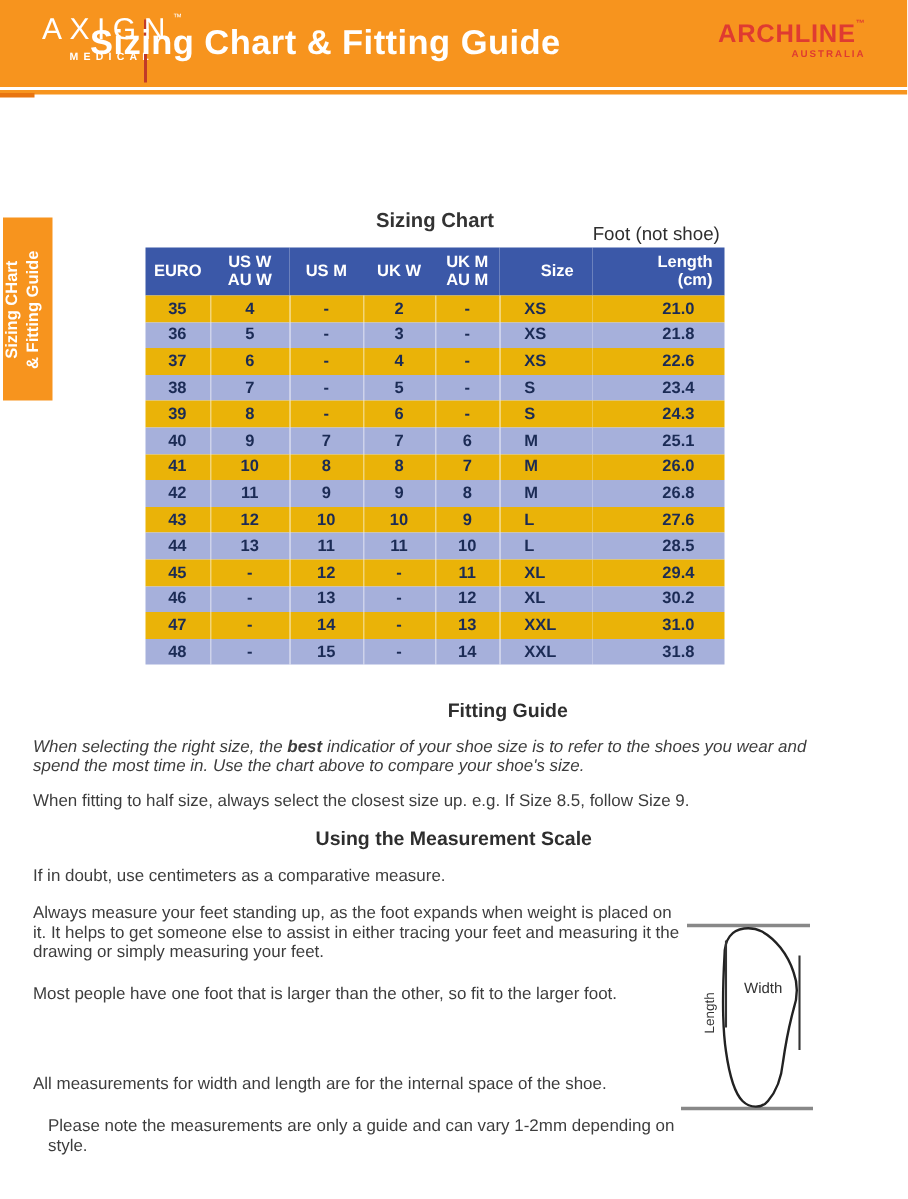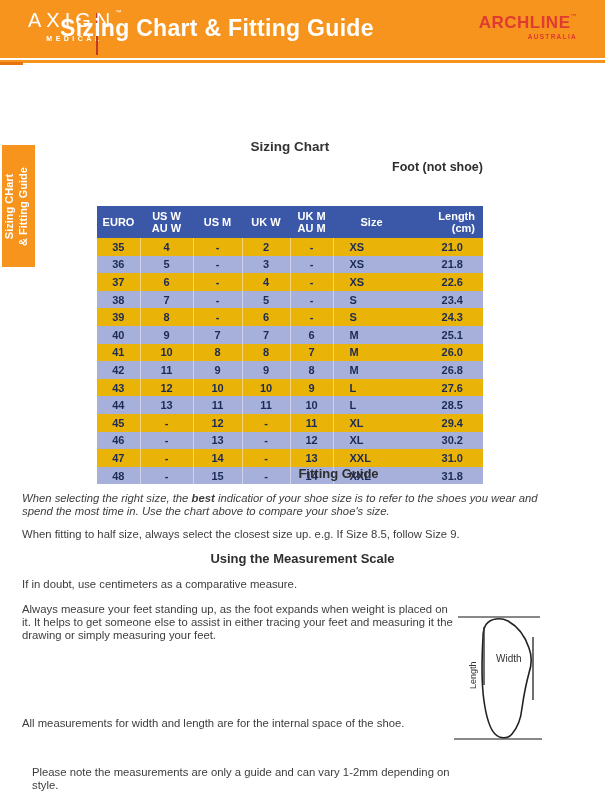--- a/index.html
+++ b/index.html
@@ -29,25 +29,25 @@
 
   
   .side-tab { position:absolute; left:2px; top:145px; width:33px; height:122px; background:#F7941E; }
   .side-tab-text { position:absolute; left:-44.5px; top:44.5px; width:122px; height:33px;
     transform:rotate(-90deg); text-align:center; color:#ffffff; font-weight:bold;
     font-size:11px; line-height:13.5px; }
 
   
   .sizing-chart-title { position:absolute; left:97px; top:139px; width:386px; text-align:center;
     font-size:13.5px; font-weight:bold; color:#333333; }
-  .foot-note { position:absolute; left:390px; top:160px; width:95px; text-align:center;
-    font-size:12.5px; font-weight:bold; color:#2E2E2E; }
+  .foot-note { position:absolute; left:390px; top:149px; width:95px; text-align:center;
+    font-size:12.5px; font-weight:normal; color:#2E2E2E; }
 
   .sizing-table-wrap { position:absolute; left:97px; top:165px; width:386px; }
-  table.sizing-table { width:386px; border-collapse:collapse; table-layout:fixed;margin-top:41px; }
+  table.sizing-table { width:386px; border-collapse:collapse; table-layout:fixed; }
   table.sizing-table th { background:#3B58A8; color:#ffffff; font-size:11px; font-weight:bold;
     height:32px; text-align:center; white-space:pre-line; line-height:12.5px; vertical-align:middle; }
   table.sizing-table th:nth-child(6) { text-align:center; padding-left:15px; }
   table.sizing-table th:nth-child(7) { text-align:right; padding-right:8px; }
   table.sizing-table td { height:17.6px; font-size:11px; font-weight:bold; color:#1B2B55;
     text-align:center; vertical-align:middle; padding:0; }
   table.sizing-table td:nth-child(-n+5) { border-right:1px solid rgba(255,255,255,0.45); }
   table.sizing-table td:nth-child(6) { text-align:left; padding-left:16px; }
   table.sizing-table td:nth-child(7) { text-align:right; padding-right:20px; }
   tr.row-a { background:#eab308; }
@@ -58,21 +58,21 @@
     font-size:13px; font-weight:bold; color:#2E2E2E; }
   .fitting-heading { top:466px;margin-left:36px; }
   .measure-heading { top:551px; }
   .para { position:absolute; left:22px; font-size:11.3px; color:#3D3D3D; line-height:13px; }
   .p1 { top:492px; width:548px;font-style:italic; }
   .p2 { top:528px; width:560px; }
   .p3 { top:578px; width:560px; }
   .p4 { top:603px; width:432px; }
   .p5 { top:657px; width:560px; }
   .p6 { top:717px; width:560px; }
-  .p7 { top:766px; width:448px;padding-left:10px; }
+  .p7 { top:745px; width:448px;padding-left:10px; }
   .bold { font-weight:bold; }
 
   
   .foot-diagram { position:absolute; left:450px; top:597px; width:95px; height:150px; }
   .foot-diagram text { font-family:"Liberation Sans", sans-serif; fill:#333; }
 </style>
 </head>
 <body>
 
 <div class="page">
@@ -259,20 +259,21 @@
     </table>
   </div>
 
   <div class="h-center fitting-heading">Fitting Guide</div>
   <div class="para p1"><span>When selecting the right size, the </span><span class="bold">best</span><span> indicatior of your shoe size is to refer to the shoes you wear and spend the most time in. Use the chart above to compare your shoe's size.</span></div>
   <div class="para p2">When fitting to half size, always select the closest size up. e.g. If Size 8.5, follow Size 9.</div>
 
   <div class="h-center measure-heading">Using the Measurement Scale</div>
   <div class="para p3">If in doubt, use centimeters as a comparative measure.</div>
   <div class="para p4">Always measure your feet standing up, as the foot expands when weight is placed on it. It helps to get someone else to assist in either tracing your feet and measuring it the drawing or simply measuring your feet.</div>
+  <div class="para p5">Most people have one foot that is larger than the other, so fit to the larger foot.</div>
   <div class="para p6">All measurements for width and length are for the internal space of the shoe.</div>
   <div class="para p7">Please note the measurements are only a guide and can vary 1-2mm depending on style.</div>
 
   <svg class="foot-diagram" viewBox="0 0 95 150" xmlns="http://www.w3.org/2000/svg">
     <line x1="8" y1="20" x2="90" y2="20" stroke="#888" stroke-width="2.2"></line>
     <line x1="4" y1="142" x2="92" y2="142" stroke="#888" stroke-width="2.2"></line>
     <path d="M46 22 C38 23 33 29 33 40 C32 58 31 84 34 104 C36 118 39 131 45 137 C50 142 58 142 62 137 C68 130 71 121 72 111 C74 97 76 87 79 76 C82 67 82 59 79 51 C75 39 67 29 58 24 C54 22 50 21.5 46 22 Z" fill="none" stroke="#222" stroke-width="1.6" stroke-linejoin="round"></path>
     <line x1="34" y1="30" x2="34" y2="88" stroke="#333" stroke-width="1.4"></line>
     <line x1="83" y1="40" x2="83" y2="103" stroke="#333" stroke-width="1.4"></line>
     <text x="46" y="65" font-size="10">Width</text>

